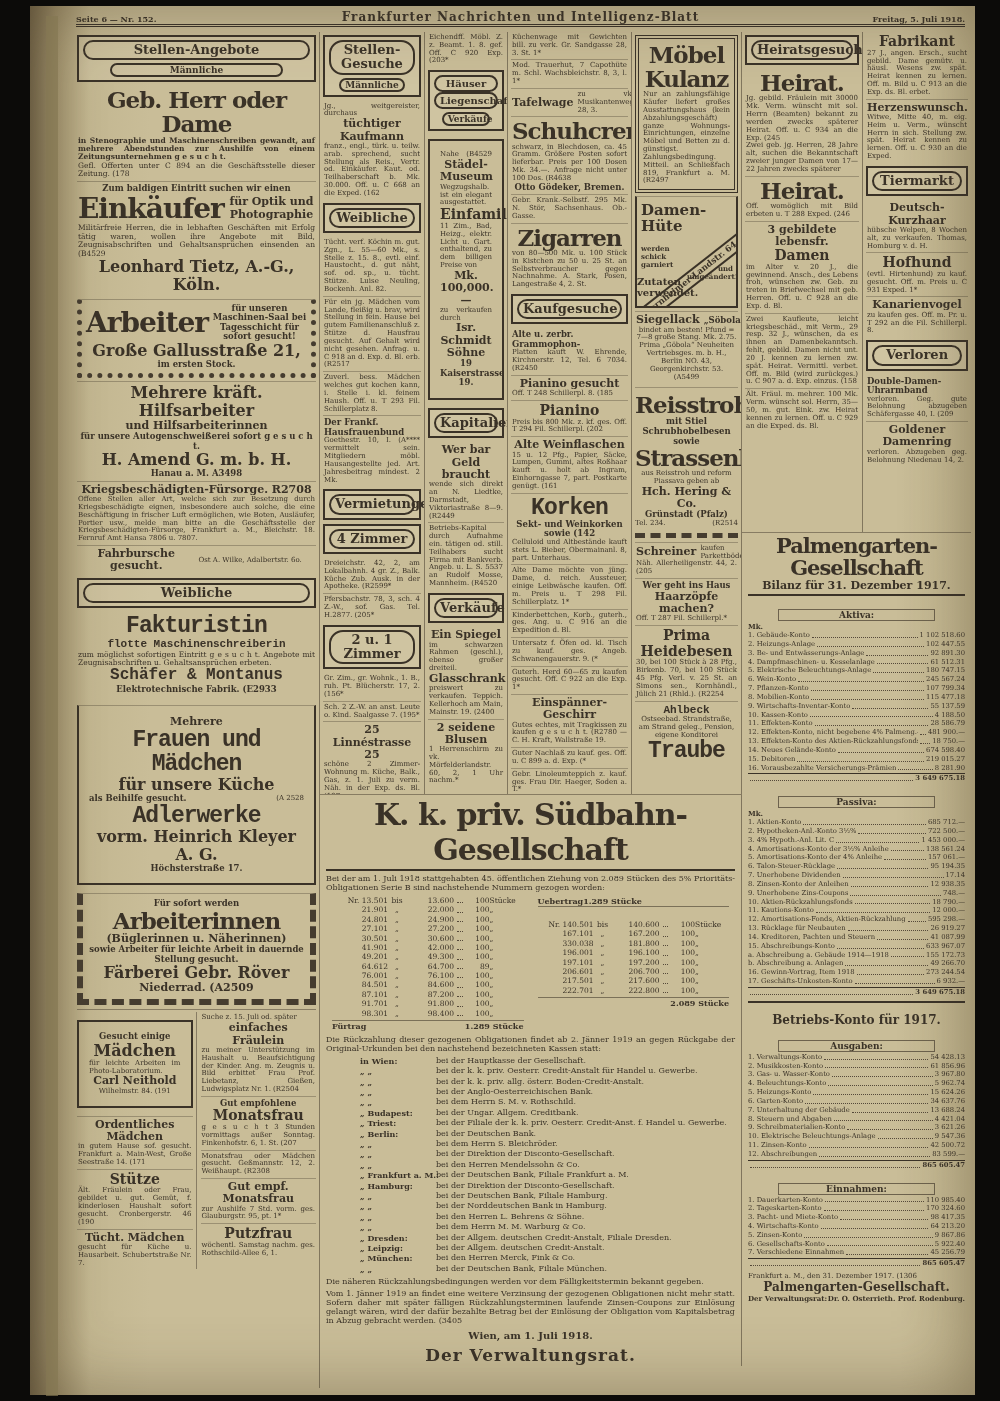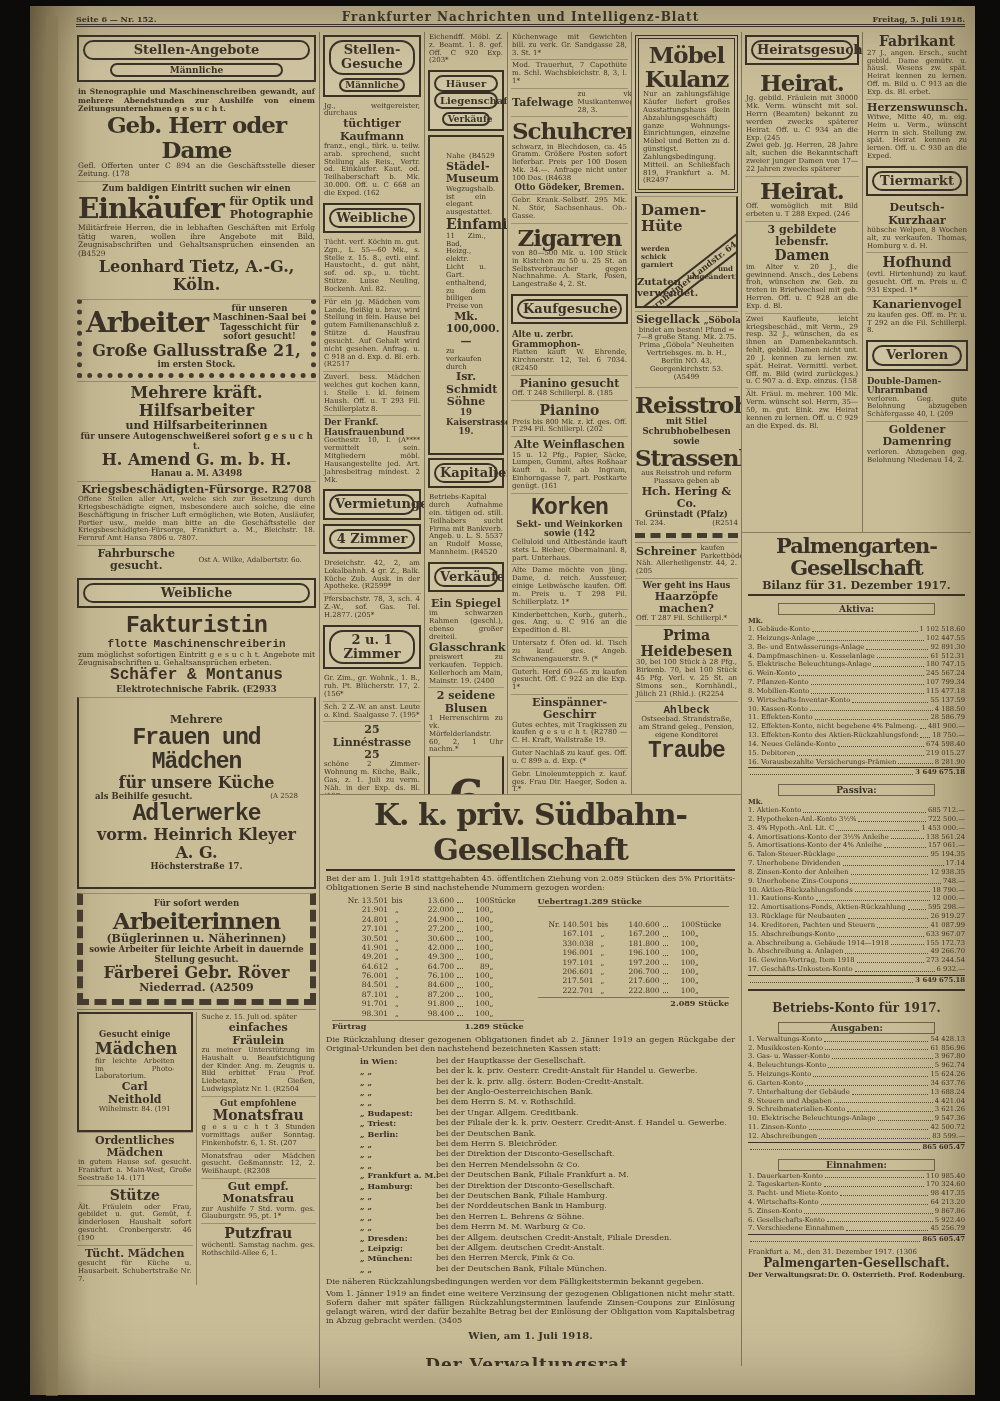--- a/index.html
+++ b/index.html
@@ -49,21 +49,21 @@
   .giant{font-size:54px;font-weight:bold;text-align:center;line-height:1;}
   .right{text-align:right;}
 
   .sec{border:2px solid #3a3227;padding:3px 4px;margin:3px 0 4px;background:rgba(255,250,230,.12);}
   .secmain{border:2px solid #3a3227;border-radius:14px;text-align:center;font-weight:bold;font-size:13px;padding:1px 4px;line-height:1.1;}
   .secmain.stack{border-radius:10px;font-size:10px;}
   .secsub{border:2px solid #3a3227;border-radius:12px;text-align:center;font-weight:bold;font-size:9px;padding:0 4px;margin:3px 12% 0;}
 
   .boxdot{border:5px dotted #453c2f;padding:4px;margin:3px 0;}
   .boxdash{border:6px dashed #453c2f;padding:5px;margin:4px 0;}
-  .boxs{border:2px solid #3a3227;padding:16px;margin:0 0;}
+  .boxs{border:2px solid #3a3227;padding:10px;margin:8px 0;}
   .boxdbl{border:4px double #3a3227;padding:4px;margin:3px 0;}
   .boxsq{border-top:5px dashed #453c2f;border-bottom:5px dashed #453c2f;padding:5px 0;margin:4px 0;}
 
   .twocol{display:flex;gap:4px;border-top:1px solid rgba(70,60,45,.5);margin-top:3px;padding-top:2px;}
   .tc{flex:1;min-width:0;}
   .tc.l{border-right:1px solid rgba(70,60,45,.5);padding-right:3px;}
 
   .dhbox{position:relative;height:112px;border:2px solid #3a3227;margin:3px 0;overflow:hidden;}
   .dh-title{position:absolute;left:4px;top:6px;font-size:15px;font-weight:bold;width:60px;line-height:1.05;}
   .dh-sub{position:absolute;left:4px;top:48px;font-size:7px;font-weight:bold;width:46px;}
@@ -83,26 +83,26 @@
   .zd{flex:1;border-bottom:1px dotted #55493a;margin:0 3px 2px;}
   .zc{width:24px;text-align:right;}
   .zs{width:34px;}
   .zhead{font-size:8px;font-weight:bold;display:flex;justify-content:flex-start;border-bottom:1px solid rgba(70,60,45,.6);margin-bottom:13px;}
   .zfoot{font-size:8px;font-weight:bold;display:flex;justify-content:space-between;border-top:1px solid rgba(70,60,45,.6);margin-top:2px;}
   .sb-para{font-size:8px;text-align:justify;margin:3px 0;}
   .bankrow{display:flex;font-size:8px;line-height:1.3;}
   .bk-place{width:110px;font-weight:bold;padding-left:34px;white-space:nowrap;}
   .bk-bank{flex:1;}
   .sb-date{font-size:10px;font-weight:bold;text-align:center;margin-top:5px;}
-  .sb-sign{font-size:17px;font-weight:bold;text-align:center;margin-top:13px;letter-spacing:1px;}
+  .sb-sign{font-size:17px;font-weight:bold;text-align:center;margin-top:4px;letter-spacing:1px;}
 
   
   .pg-title{font-size:21px;font-weight:bold;text-align:center;letter-spacing:-1px;line-height:1.05;}
   .pg-sub{font-size:11px;font-weight:bold;text-align:center;border-bottom:2px solid #3a3227;padding-bottom:2px;margin-bottom:2px;}
-  .pg-head{font-size:9px;font-weight:bold;text-align:center;border:1px solid rgba(70,60,45,.7);margin:7px 30px 1px;}
+  .pg-head{font-size:9px;font-weight:bold;text-align:center;border:1px solid rgba(70,60,45,.7);margin:13px 30px 1px;}
   .pg-cur{font-size:7px;text-align:left;font-weight:bold;}
   .trow{display:flex;font-size:6.8px;line-height:1.3;}
   .tlabel{white-space:nowrap;overflow:hidden;max-width:170px;}
   .tdots{flex:1;border-bottom:1px dotted #55493a;margin:0 2px 2px;}
   .tval{white-space:nowrap;}
   .trow.total{font-weight:bold;border-top:1px solid #3a3227;margin-top:1px;}
   .pg-bt{font-size:12px;font-weight:bold;text-align:center;border-top:2px solid #3a3227;margin-top:4px;padding-top:10px;}
   .pg-close1{font-size:7px;margin-top:4px;}
   .pg-close2{font-size:12px;font-weight:bold;text-align:center;}
   .pg-close3{display:flex;justify-content:space-between;font-size:7px;font-weight:bold;}
@@ -118,22 +118,22 @@
     <div class="mh-title">Frankfurter Nachrichten und Intelligenz-Blatt</div>
     <div class="mh-date">Freitag, 5. Juli 1918.</div>
   </div>
 
   <div class="col c0">
       <div class="sec">
         <div class="secmain">Stellen-Angebote</div>
         <div class="secsub">Männliche</div>
       </div>
       <div class="ad ">
+        <div class="p xl">Geb. Herr oder Dame</div>
         <div class="p body b">in Stenographie und Maschinenschreiben gewandt, auf mehrere Abendstunden zur Aushilfe von einem Zeitungsunternehmen g e s u c h t.</div>
-        <div class="p xl">Geb. Herr oder Dame</div>
         <div class="p body">Gefl. Offerten unter C 894 an die Geschäftsstelle dieser Zeitung.  (178</div>
       </div>
       <div class="ad ">
         <div class="p sm">Zum baldigen Eintritt suchen wir einen</div>
         <div class="row">
           <div class="p xl2">Einkäufer</div>
           <div class="p md">für Optik und Photographie</div>
         </div>
         <div class="p body">Militärfreie Herren, die in lebhaften Geschäften mit Erfolg tätig waren, wollen ihre Angebote mit Bild, Zeugnisabschriften und Gehaltsansprüchen einsenden an (B4529</div>
         <div class="p lg">Leonhard Tietz, A.-G., Köln.</div>
@@ -310,20 +310,24 @@
         <div class="p tiny">Wegzugshalb. ist ein elegant ausgestattet.</div>
         <div class="p lg2">Einfamilienhaus</div>
         <div class="p tiny">11 Zim., Bad, Heizg., elektr. Licht u. Gart. enthaltend, zu dem billigen Preise von</div>
         <div class="p md">Mk. 100,000.—</div>
         <div class="p tiny">zu verkaufen durch</div>
         <div class="p md">Isr. Schmidt Söhne</div>
         <div class="p sm">19 Kaiserstrasse 19.</div>
       </div>
       <div class="sec">
         <div class="secmain">Kapitalien</div>
+      </div>
+      <div class="ad ">
+        <div class="p md">Wer bar Geld braucht</div>
+        <div class="p tiny">wende sich direkt an N. Liedtke, Darmstadt, Viktoriastraße 8—9. (R2449</div>
       </div>
       <div class="ad ">
         <div class="p tiny">Betriebs-Kapital durch Aufnahme ein. tätigen od. still. Teilhabers sucht Firma mit Bankverb. Angeb. u. L. S. 5537 an Rudolf Mosse, Mannheim. (R4520</div>
       </div>
       <div class="sec">
         <div class="secmain">Verkäufe</div>
       </div>
       <div class="ad ">
         <div class="p md">Ein Spiegel</div>
         <div class="p tiny">im schwarzen Rahmen (geschl.), ebenso großer dreiteil.</div>

